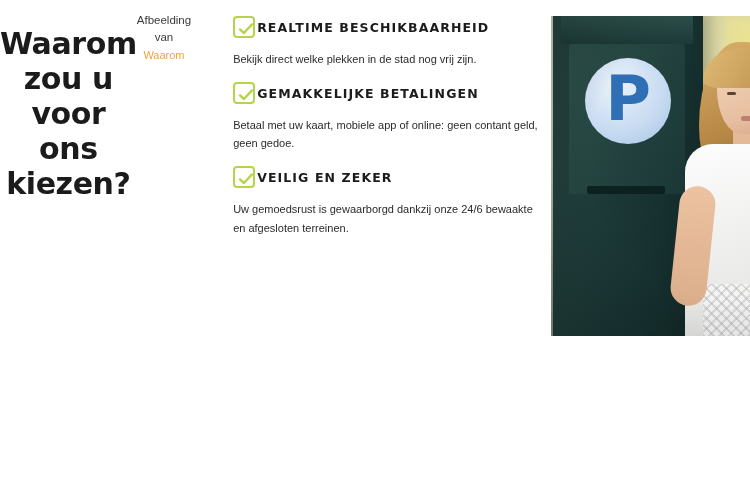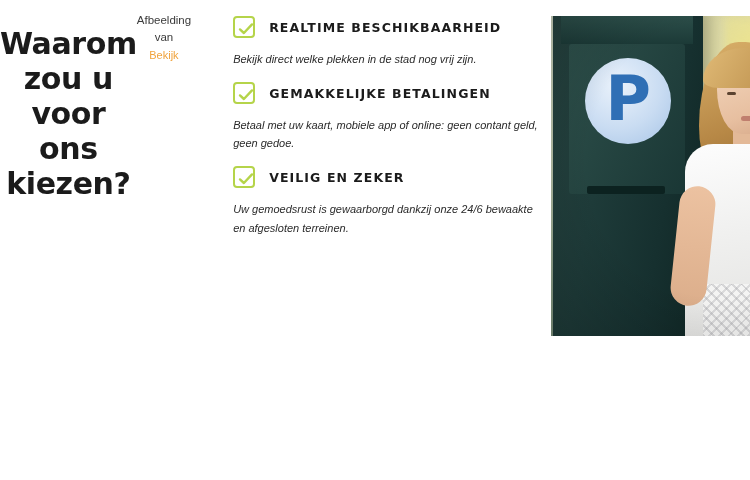--- a/index.html
+++ b/index.html
@@ -52,42 +52,41 @@
   }
   .features {
     width: 320px;
     padding-left: 2px;
   }
   .feature { margin-bottom: 14px; }
   .feature:last-child { margin-bottom: 0; }
   .feature-head {
     display: flex;
     align-items: center;
-    gap: 14px;
+    gap: 2px;
   }
   .check {
     width: 22px;
     height: 22px;
     border: 2px solid #b5d44a;
     border-radius: 4px;
     flex: 0 0 auto;
     position: relative;
   }
   .check svg { position: absolute; left: 2px; top: 2px; }
   .feature-title {
     font-size: 12.5px;
     font-weight: bold;
     letter-spacing: 1.1px;
     color: #1b1b1b;
     font-family: "DejaVu Sans", sans-serif;
   }
   .feature-desc {
     margin: 12px 0 0 0;
     font-size: 11px;
-    font-style: italic;
     color: #2a2a2a;
     line-height: 1.65;
     max-width: 305px;
   }
   .photo {
     width: 335px;
     height: 320px;
     position: relative;
     overflow: hidden;
     background: #2b4a4a;
@@ -233,21 +232,21 @@
 </style>
 </head>
 <body>
 
 <div class="page">
 
   <h1 class="headline">Waarom zou u voor ons kiezen?</h1>
 
   <div class="credit">
     <div>Afbeelding van</div>
-    <a href="#">Bekijk</a>
+    <a href="#">Waarom</a>
   </div>
 
   <div class="content">
 
     <div class="features">
 
       <div class="feature">
         <div class="feature-head">
           <span class="check">
             <svg width="18" height="18" viewBox="0 0 18 18" aria-hidden="true">

